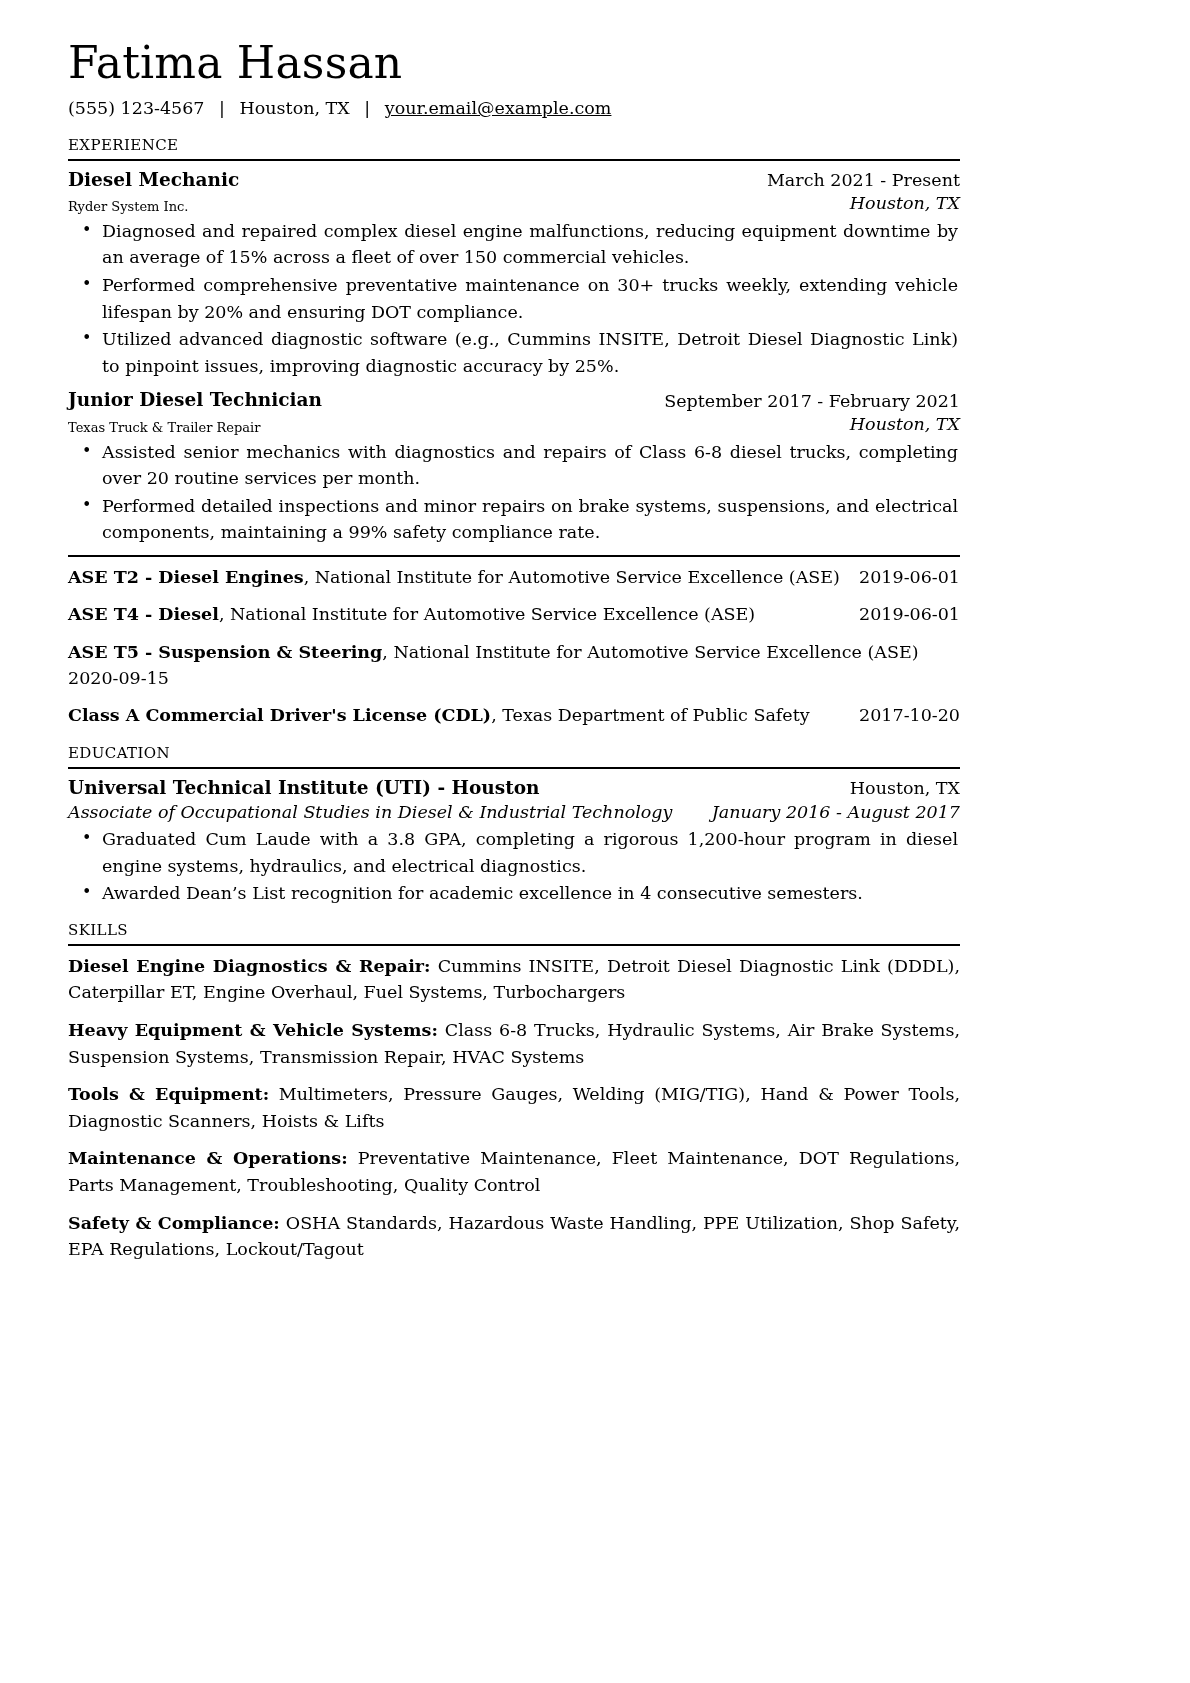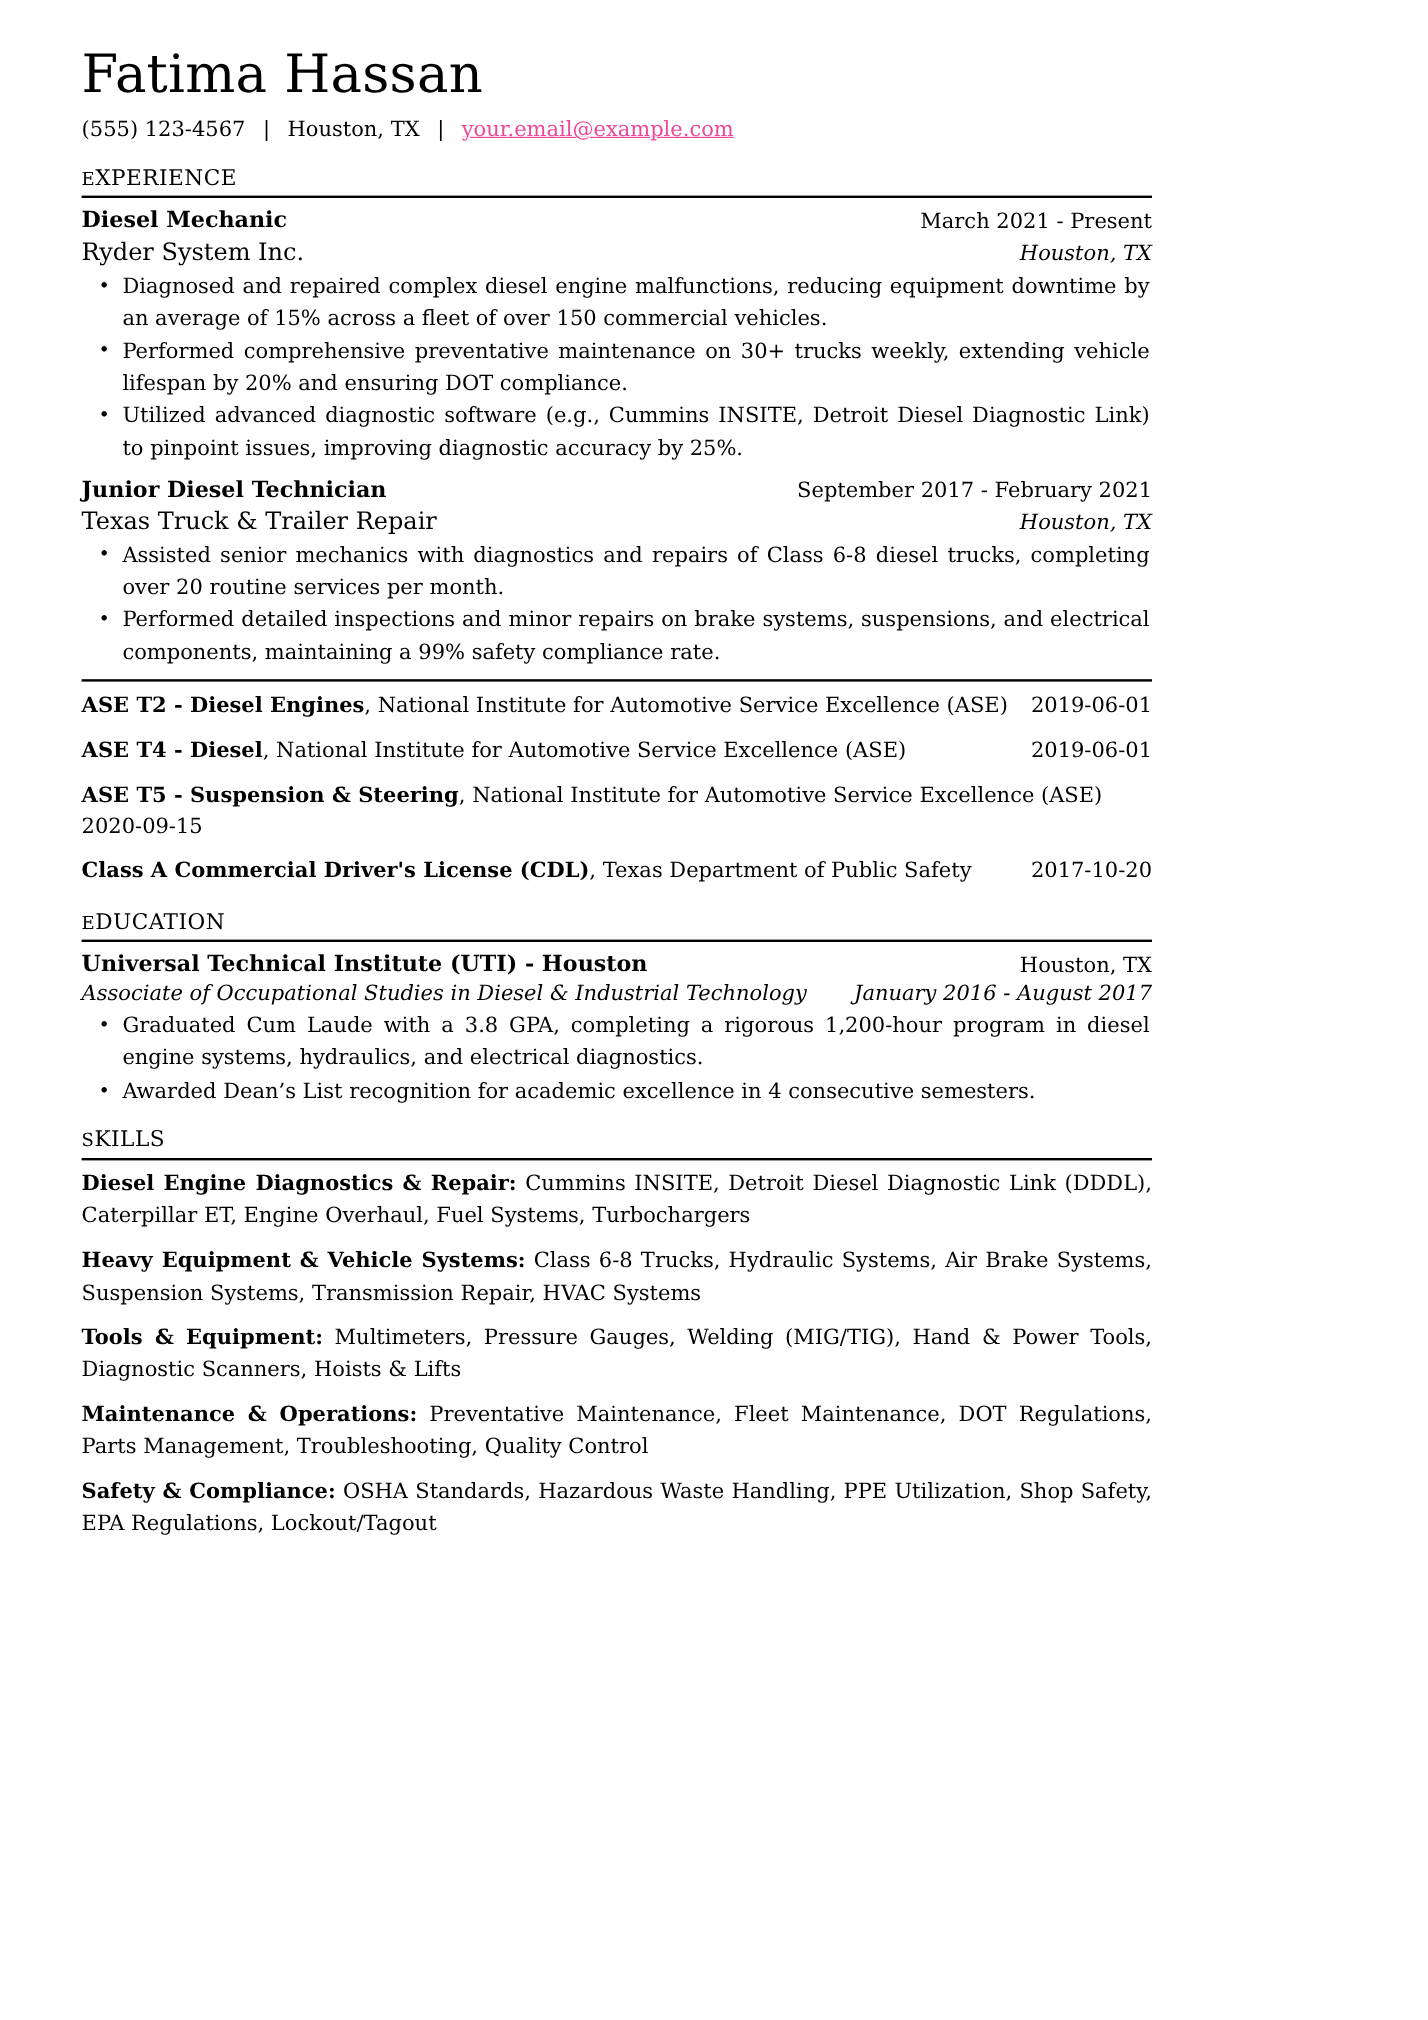--- a/index.html
+++ b/index.html
@@ -28,26 +28,26 @@
     margin: 0 0 10px 0;
     white-space: nowrap;
   }
   .contact {
     font-size: 17.5px;
     line-height: 1.35;
     margin: 0 0 10px 0;
     white-space: nowrap;
   }
   .contact .sep { padding: 0 9px; color: #000; }
-  .contact .email { text-decoration: underline; color: #ec4899; }
+  .contact .email { text-decoration: underline; color: #000000; }
 
   
   .section { margin-top: 9px; }
   .section-title {
-    font-size: 25px;
+    font-size: 21px;
     font-variant: small-caps;
     text-transform: lowercase;
     letter-spacing: 0.4px;
     line-height: 1.18;
     margin: 0 0 3px 0;
   }
   .section-title::first-letter { font-size: 21px; }
   .rule {
     border: 0;
     border-top: 2.1px solid #000;
@@ -64,21 +64,21 @@
     line-height: 1.34;
   }
   .row .left  { text-align: left; }
   .row .right { text-align: right; white-space: nowrap; padding-left: 14px; }
 
   .entry { margin-bottom: 2px; }
   .entry + .entry { margin-top: 9px; }
 
   .job-title { font-size: 18.5px; font-weight: 700; }
   .job-dates { font-size: 17.5px; font-weight: 400; }
-  .job-org   { font-size: 20px; font-weight: 400; }
+  .job-org   { font-size: 13px; font-weight: 400; }
   .job-loc   { font-size: 17.5px; font-style: italic; }
 
   
   ul.bullets {
     margin: 2px 0 0 0;
     padding: 0 0 0 34px;
     list-style: none;
   }
   ul.bullets li {
     position: relative;

